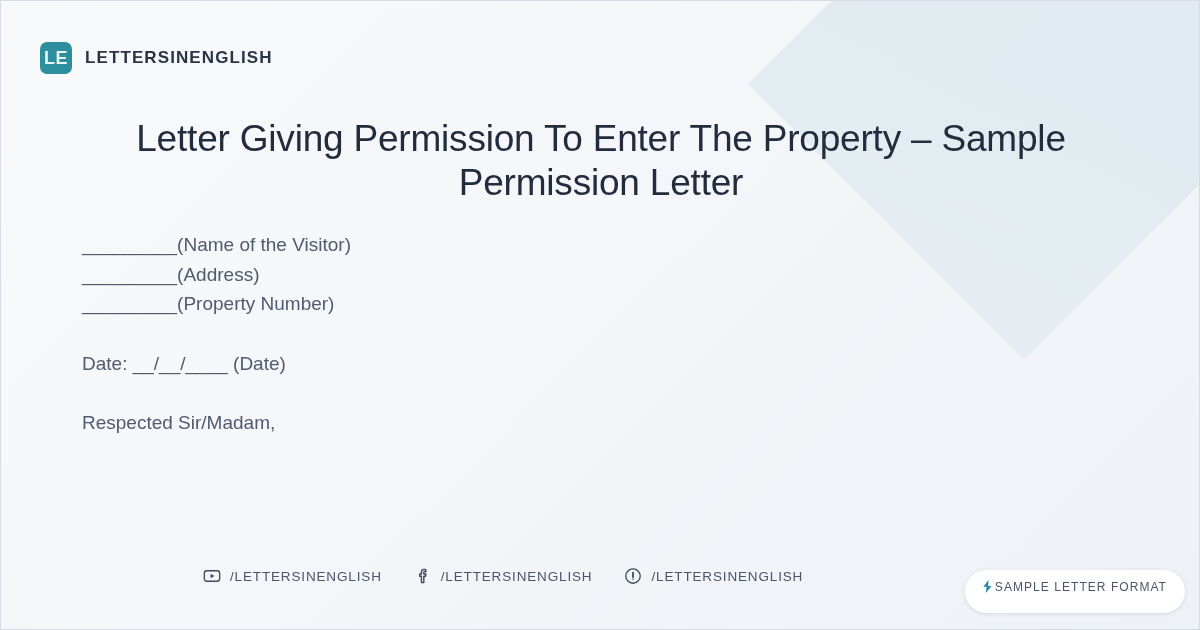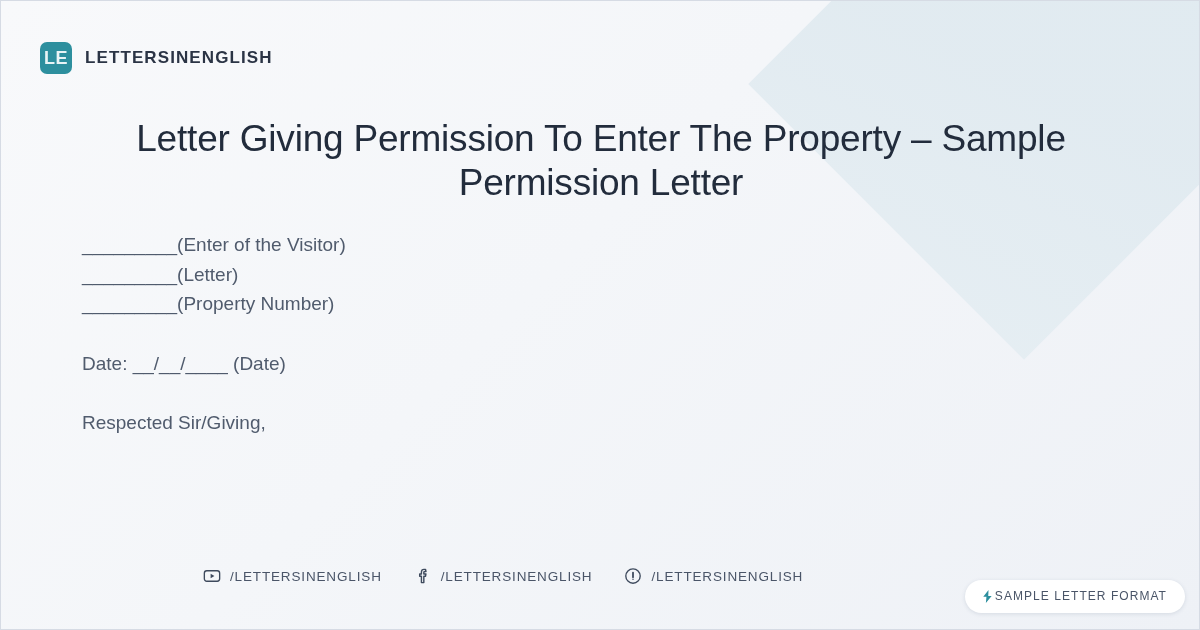--- a/index.html
+++ b/index.html
@@ -128,23 +128,23 @@
     color: #4a5568;
     white-space: nowrap;
   }
 
   
   #badge {
     position: absolute;
     right: 14px;
     bottom: 16px;
     display: flex;
-    align-items: flex-start;
+    align-items: flex-end;
     gap: 0;
-    padding: 9px 18px 9px 15px;
+    padding: 9px 18px 19px 15px;
     background: #ffffff;
     border-radius: 999px;
     box-shadow: 0 1px 4px rgba(40,60,90,.13);
     z-index: 4;
   }
   #badge .bolt {
     width: 15px;
     height: 15px;
     display: block;
     color: #2d8f9e;
@@ -166,32 +166,32 @@
   <div id="brand">
     <div id="brand-mark">LE</div>
     <div id="brand-name">LETTERSINENGLISH</div>
   </div>
 
   <div id="title">Letter Giving Permission To Enter The Property – Sample Permission Letter</div>
 
   <div id="letter">
 
     <div class="blk">
-      <div class="ln">_________(Enter of the Visitor)</div>
-      <div class="ln">_________(Letter)</div>
+      <div class="ln">_________(Name of the Visitor)</div>
+      <div class="ln">_________(Address)</div>
       <div class="ln">_________(Property Number)</div>
     </div>
 
     <div class="blk">
       <div class="ln">Date: __/__/____ (Date)</div>
     </div>
 
 
     <div class="blk">
-      <div class="ln">Respected Sir/Giving,</div>
+      <div class="ln">Respected Sir/Madam,</div>
     </div>
 
   </div>
 
   <div id="socials">
 
     <div class="social">
       <span class="ico">
         <svg viewBox="0 0 24 24" width="18" height="18" fill="none" stroke="currentColor" stroke-width="1.8">
           <rect x="1.8" y="5" width="20.4" height="14" rx="3.2"></rect>

